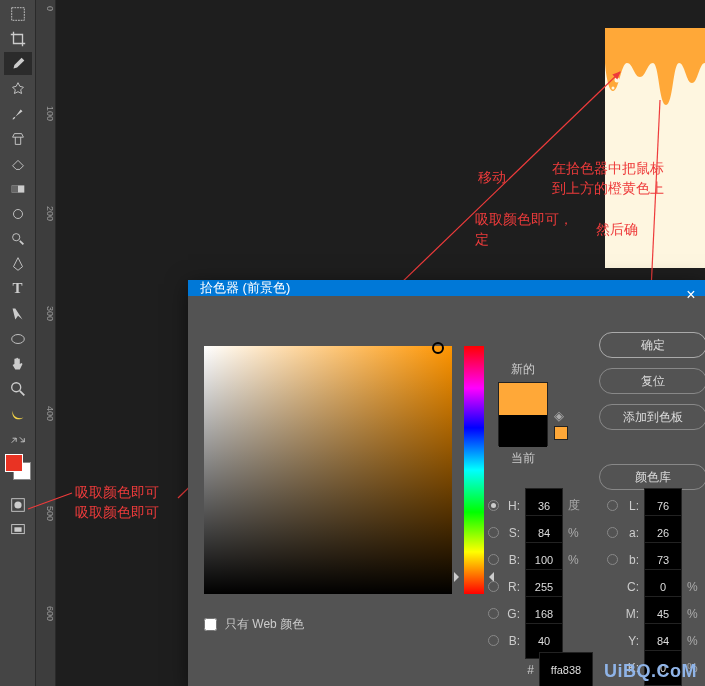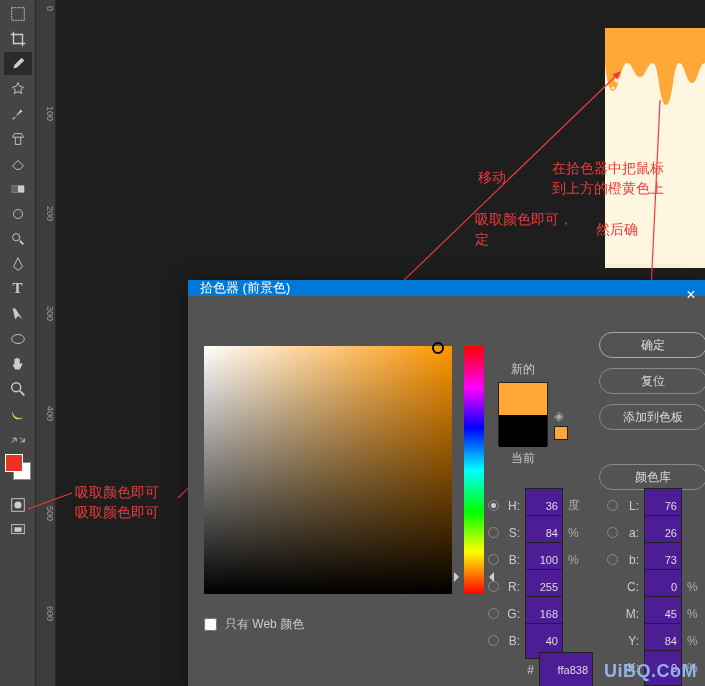--- a/index.html
+++ b/index.html
@@ -54,21 +54,21 @@
 .btn-col { position: absolute; right: -2px; top: 36px; width: 108px; display: flex; flex-direction: column; gap: 10px; }
 .btn { height: 26px; border: 1px solid #888; border-radius: 13px; background: transparent; color: #ddd; font-size: 12px; display: flex; align-items: center; justify-content: center; cursor: pointer; }
 .btn.primary { border-color: #aaa; }
 
 .inputs { position: absolute; left: 300px; top: 196px; width: 215px; color: #ccc; font-size: 12px; }
 .input-row { display: flex; align-items: center; height: 27px; gap: 5px; }
 .input-row.hex { margin-top: 2px; }
 .radio { width: 11px; height: 11px; border: 1px solid #888; border-radius: 50%; display: inline-block; position: relative; }
 .radio.checked::after { content: ''; position: absolute; left: 2px; top: 2px; width: 5px; height: 5px; background: #ccc; border-radius: 50%; }
 .field-label { width: 16px; text-align: right; }
-.field-input { width: 38px; height: 36px; background: #4c1d95; border: 1px solid #222; color: #ddd; font-size: 11px; padding: 0 4px; text-align: right; }
+.field-input { width: 38px; height: 36px; background: #000000; border: 1px solid #222; color: #ddd; font-size: 11px; padding: 0 4px; text-align: center; }
 .unit { width: 14px; color: #aaa; }
 .col-left { display: flex; flex-direction: column; }
 .col-right { display: flex; flex-direction: column; }
 .inputs-grid { display: flex; gap: 14px; }
 
 .watermark { position: absolute; right: 8px; bottom: 4px; color: #8fb4e8; font-size: 18px; font-weight: bold; font-family: Arial; letter-spacing: 0.5px; }
 </style>
 </head>
 <body>
 

